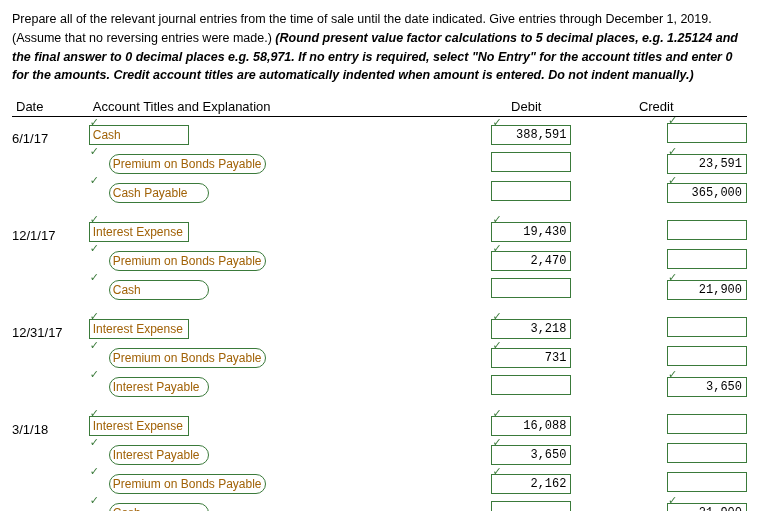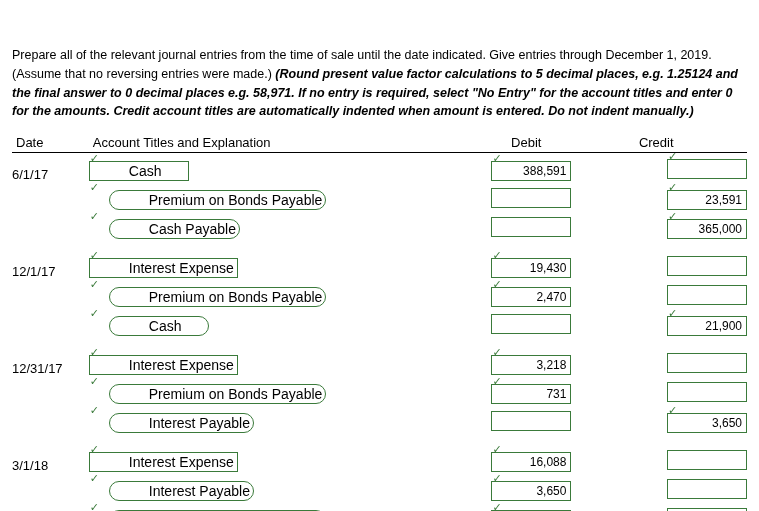--- a/index.html
+++ b/index.html
@@ -9,21 +9,20 @@
       background: #fff;
       color: #000;
       width: 759px;
       min-height: 511px;
       padding: 10px 12px;
     }
     .instructions {
       font-size: 12.5px;
       line-height: 1.5;
       margin-bottom: 12px;
-      margin-top: 36px;
     }
     .instructions .bold-italic {
       font-weight: bold;
       font-style: italic;
     }
     table {
       width: 100%;
       border-collapse: collapse;
     }
     thead th {
@@ -47,34 +46,34 @@
       min-width: 100px;
       height: 20px;
       position: relative;
       background: #fff;
     }
     .field-box.indented {
       margin-left: 20px;
       border-radius: 10px;
     }
     .field-text {
-      font-size: 14px;
-      color: #000000;
-      margin-left: 36px;
+      font-size: 12px;
+      color: #a16207;
     }
     .amount-box {
       display: inline-flex;
       align-items: center;
       border: 1.5px solid #3a7a3a;
       padding: 1px 4px;
       min-width: 80px;
       height: 20px;
       position: relative;
       justify-content: flex-end;
       background: #fff;
+      font-family: Liberation Mono, monospace;
     }
     .amount-text {
       font-size: 12px;
       color: #000;
     }
     .check-above {
       position: absolute;
       top: -9px;
       left: 1px;
       color: #3a7a3a;

